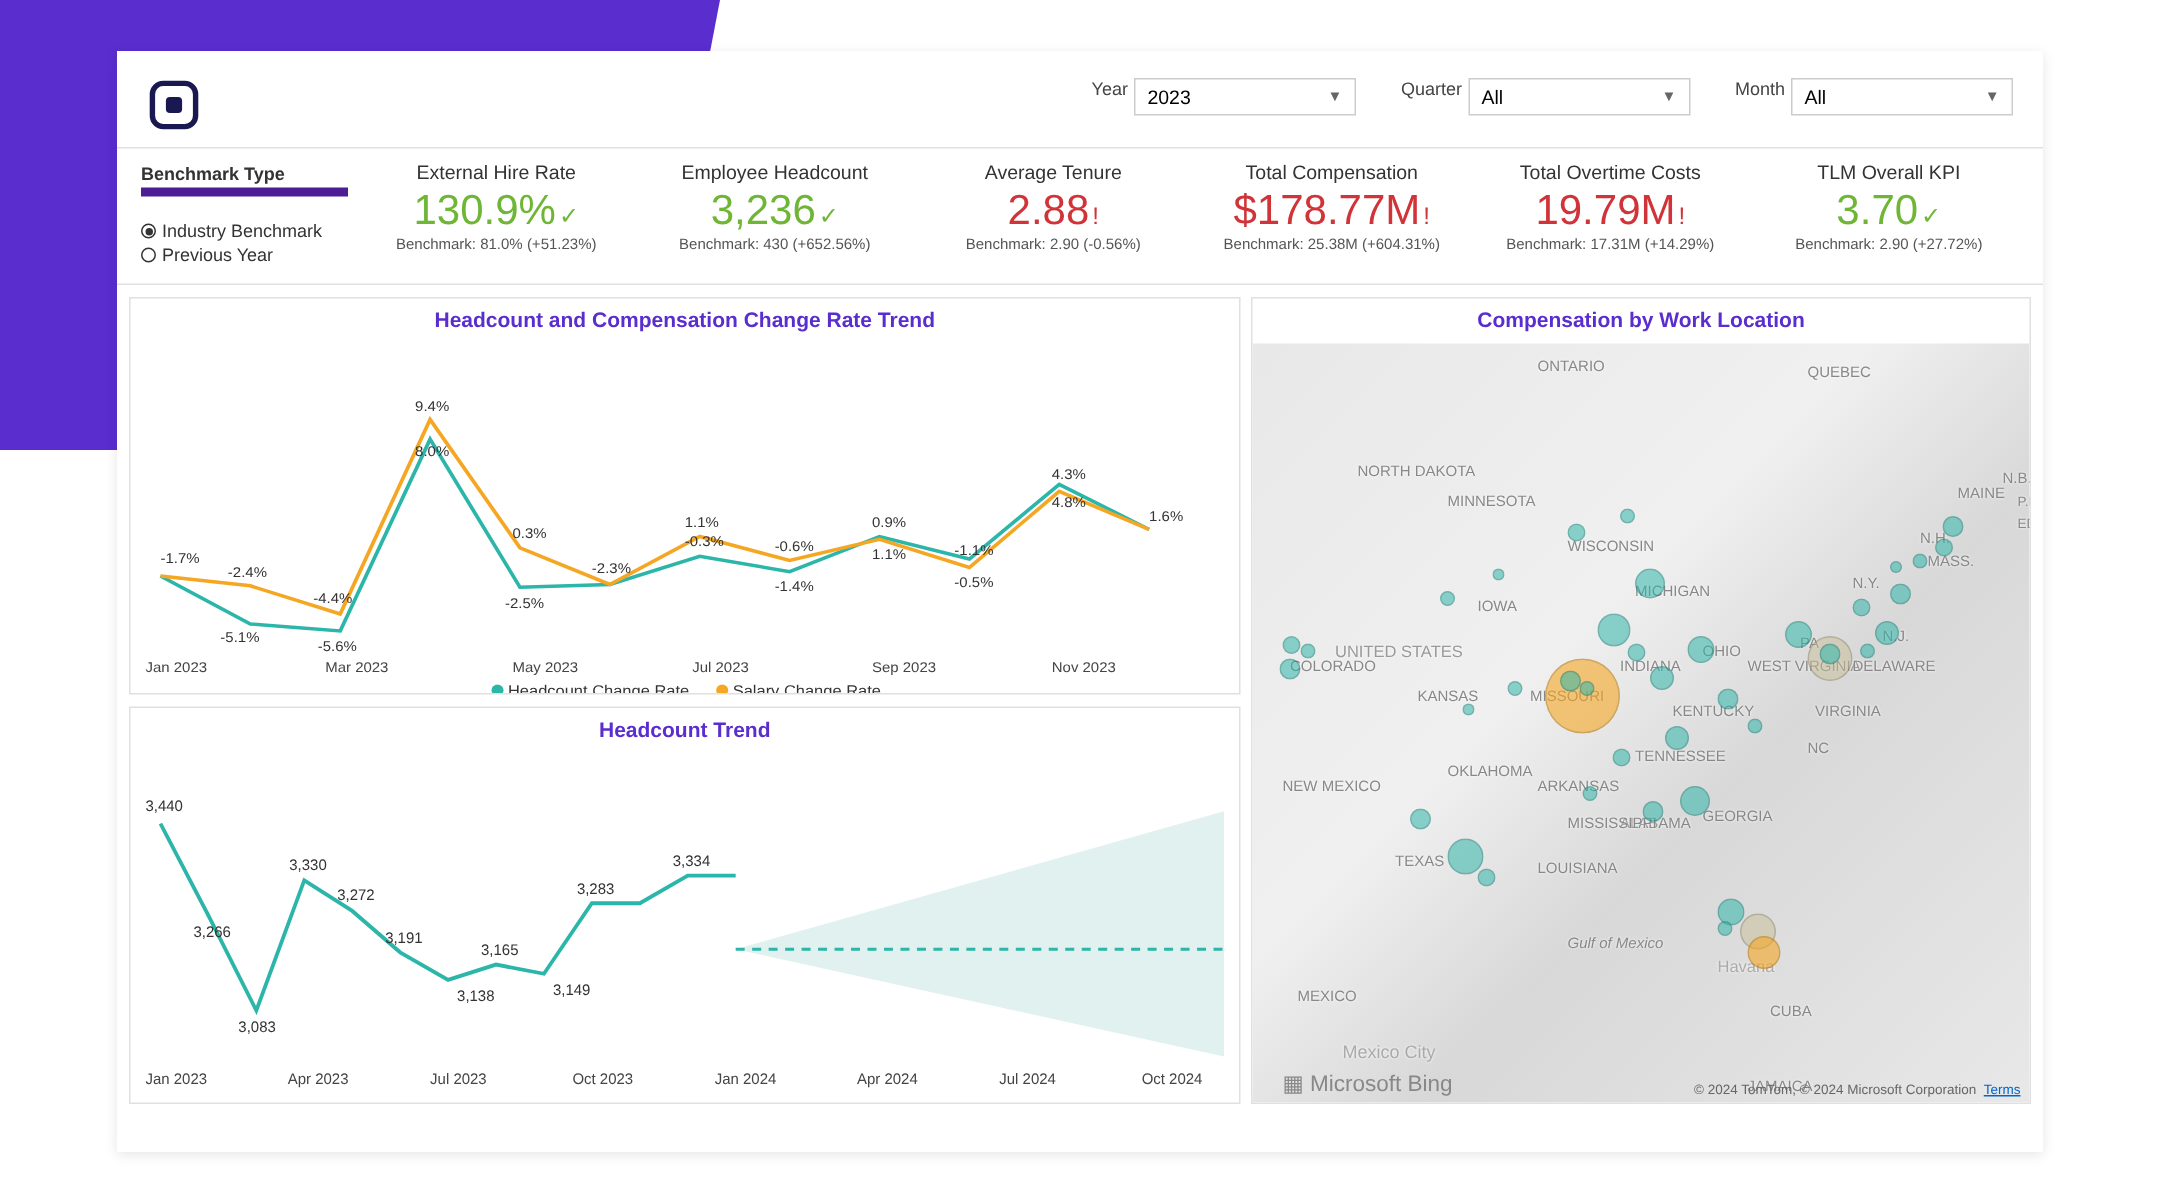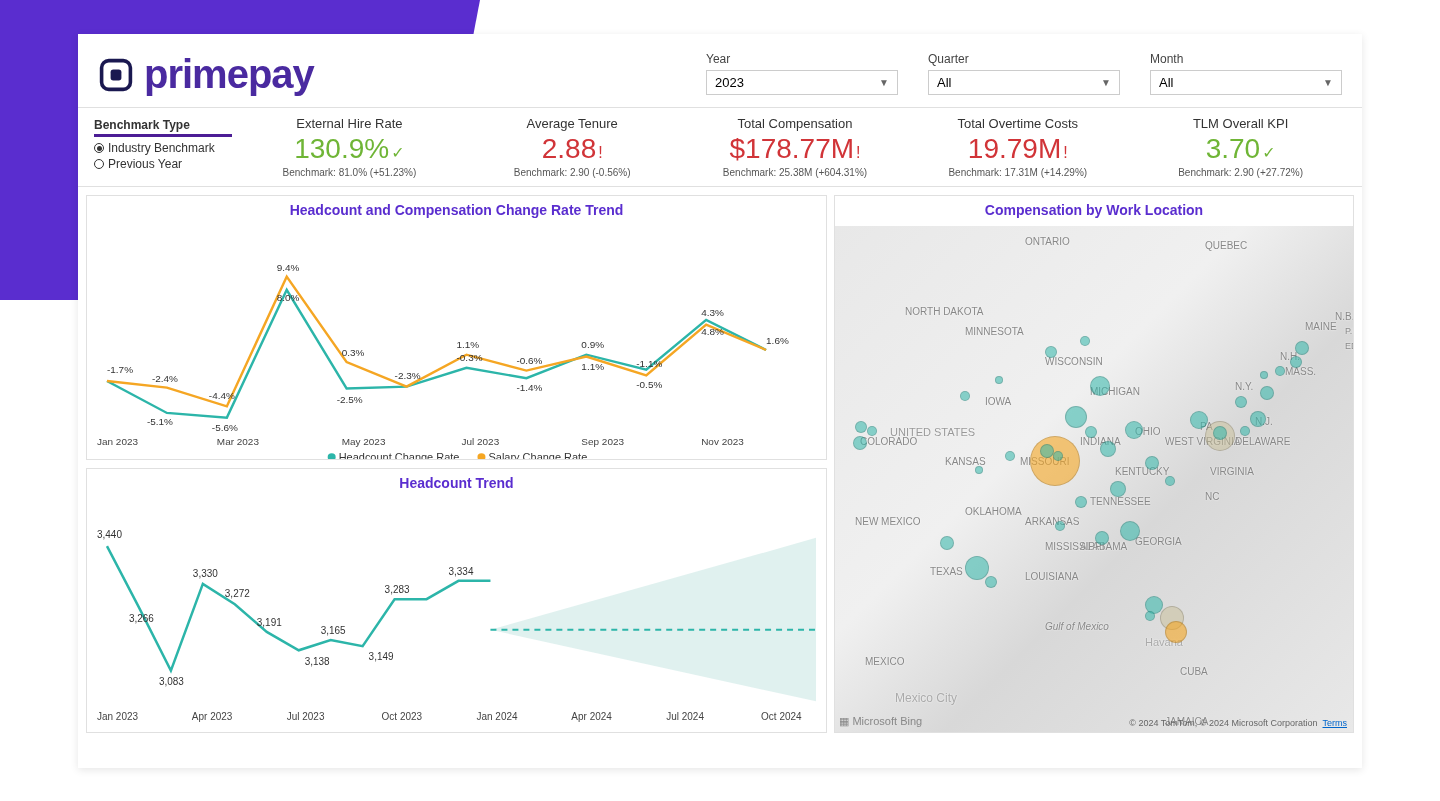--- a/index.html
+++ b/index.html
@@ -4,27 +4,27 @@
 <style>
   *{box-sizing:border-box;margin:0;padding:0}
   body{font-family:"Segoe UI",Arial,sans-serif;background:#fff;width:1440px;height:801px;position:relative}
   .purple-bg{position:absolute;left:0;top:0;width:480px;height:300px;background:#5a2dcf;clip-path:polygon(0 0,100% 0,88% 100%,0 100%);z-index:0}
   .dashboard{position:absolute;left:78px;top:34px;width:1284px;height:734px;background:#fff;z-index:1;box-shadow:0 2px 8px rgba(0,0,0,.1)}
   .header{display:flex;align-items:flex-start;padding:18px 20px 10px;border-bottom:1px solid #e0e0e0}
   .logo{display:flex;align-items:center;gap:10px}
   .logo-icon{width:36px;height:36px}
   .logo-text{font-size:40px;font-weight:700;color:#4a2aa0;letter-spacing:-1px}
   .filters{margin-left:auto;display:flex;gap:30px}
-  .filter{display:flex;flex-direction:column;gap:4px}
+  .filter{display:flex;gap:4px}
   .filter-label{font-size:12px;color:#444}
-  .select{border:1px solid #ccc;padding:4px 8px;width:192px;font-size:13px;display:flex;justify-content:space-between;align-items:center;cursor:pointer;background:#fff}
+  .select{border:1px solid #ccc;padding:4px 8px;width:148px;font-size:13px;display:flex;justify-content:space-between;align-items:center;cursor:pointer;background:#fff}
   .chev{font-size:10px;color:#666}
   .kpi-row{display:flex;padding:8px 10px;border-bottom:1px solid #e0e0e0;gap:0}
   .benchmark-box{width:150px;padding:2px 6px}
-  .benchmark-title{font-size:12px;font-weight:700;color:#333;border-bottom:3px solid #4c1d95;padding-bottom:2px;margin-bottom:4px}
+  .benchmark-title{font-size:12px;font-weight:700;color:#333;border-bottom:6px solid #4c1d95;padding-bottom:2px;margin-bottom:16px}
   .radio-opt{display:flex;align-items:center;gap:4px;font-size:12px;color:#333;margin-bottom:2px}
   .radio{width:10px;height:10px;border:1px solid #333;border-radius:50%;display:inline-flex;align-items:center;justify-content:center}
   .radio.sel::after{content:"";width:5px;height:5px;background:#333;border-radius:50%}
   .kpi{flex:1;text-align:center;padding:0 4px}
   .kpi-title{font-size:13px;color:#333;margin-bottom:2px}
   .kpi-value{font-size:28px;font-weight:400}
   .kpi-value.green{color:#6fb536}
   .kpi-value.red{color:#d13438}
   .kpi-mark{font-size:16px;margin-left:2px}
   .kpi-bench{font-size:10px;color:#555;margin-top:2px}
@@ -37,38 +37,37 @@
   svg{width:100%;height:100%}
   .axis-label{font-size:10px;fill:#444}
   .data-label{font-size:10px;fill:#333}
   .legend{font-size:11px;fill:#333}
   .map-placeholder{position:absolute;top:30px;left:0;right:0;bottom:0;background:linear-gradient(135deg,#e8e8e8 0%,#f0f0f0 40%,#d8d8d8 60%,#e8e8e8 100%)}
   .map-label{position:absolute;font-size:10px;color:#888;text-shadow:0 0 2px #fff}
   .bubble{position:absolute;border-radius:50%;border:1px solid rgba(0,0,0,.15)}
   .b-teal{background:rgba(47,182,170,.55)}
   .b-orange{background:rgba(245,166,35,.6)}
   .b-tan{background:rgba(200,190,150,.5)}
-  .map-attrib{position:absolute;bottom:4px;left:4px;font-size:11px;color:#888}
+  .map-attrib{position:absolute;bottom:4px;left:20px;font-size:15px;color:#888}
   .map-copy{position:absolute;bottom:4px;right:6px;font-size:9px;color:#666}
   .map-copy a{color:#0066cc}
 </style>
 </head>
 <body>
 
 <div class="purple-bg"></div>
 
 <div class="dashboard">
 
   <div class="header">
     <div class="logo">
       <svg class="logo-icon" viewBox="0 0 40 40">
         <rect x="4" y="4" width="32" height="32" rx="8" fill="none" stroke="#1a1850" stroke-width="4"></rect>
         <rect x="14" y="14" width="12" height="12" rx="3" fill="#1a1850"></rect>
       </svg>
-      <span class="logo-text">primepay</span>
     </div>
     <div class="filters">
       <div class="filter">
         <span class="filter-label">Year</span>
         <div class="select">
           <span>2023</span>
           <span class="chev">▼</span>
         </div>
       </div>
       <div class="filter">
@@ -98,20 +97,25 @@
       <div class="radio-opt">
         <span class="radio"></span>
         <span>Previous Year</span>
       </div>
     </div>
 
     <div class="kpi">
       <div class="kpi-title">External Hire Rate</div>
       <div class="kpi-value green"><span>130.9%</span><span class="kpi-mark">✓</span></div>
       <div class="kpi-bench">Benchmark: 81.0% (+51.23%)</div>
+    </div>
+    <div class="kpi">
+      <div class="kpi-title">Employee Headcount</div>
+      <div class="kpi-value green"><span>3,236</span><span class="kpi-mark">✓</span></div>
+      <div class="kpi-bench">Benchmark: 430 (+652.56%)</div>
     </div>
     <div class="kpi">
       <div class="kpi-title">Average Tenure</div>
       <div class="kpi-value red"><span>2.88</span><span class="kpi-mark">!</span></div>
       <div class="kpi-bench">Benchmark: 2.90 (-0.56%)</div>
     </div>
     <div class="kpi">
       <div class="kpi-title">Total Compensation</div>
       <div class="kpi-value red"><span>$178.77M</span><span class="kpi-mark">!</span></div>
       <div class="kpi-bench">Benchmark: 25.38M (+604.31%)</div>

